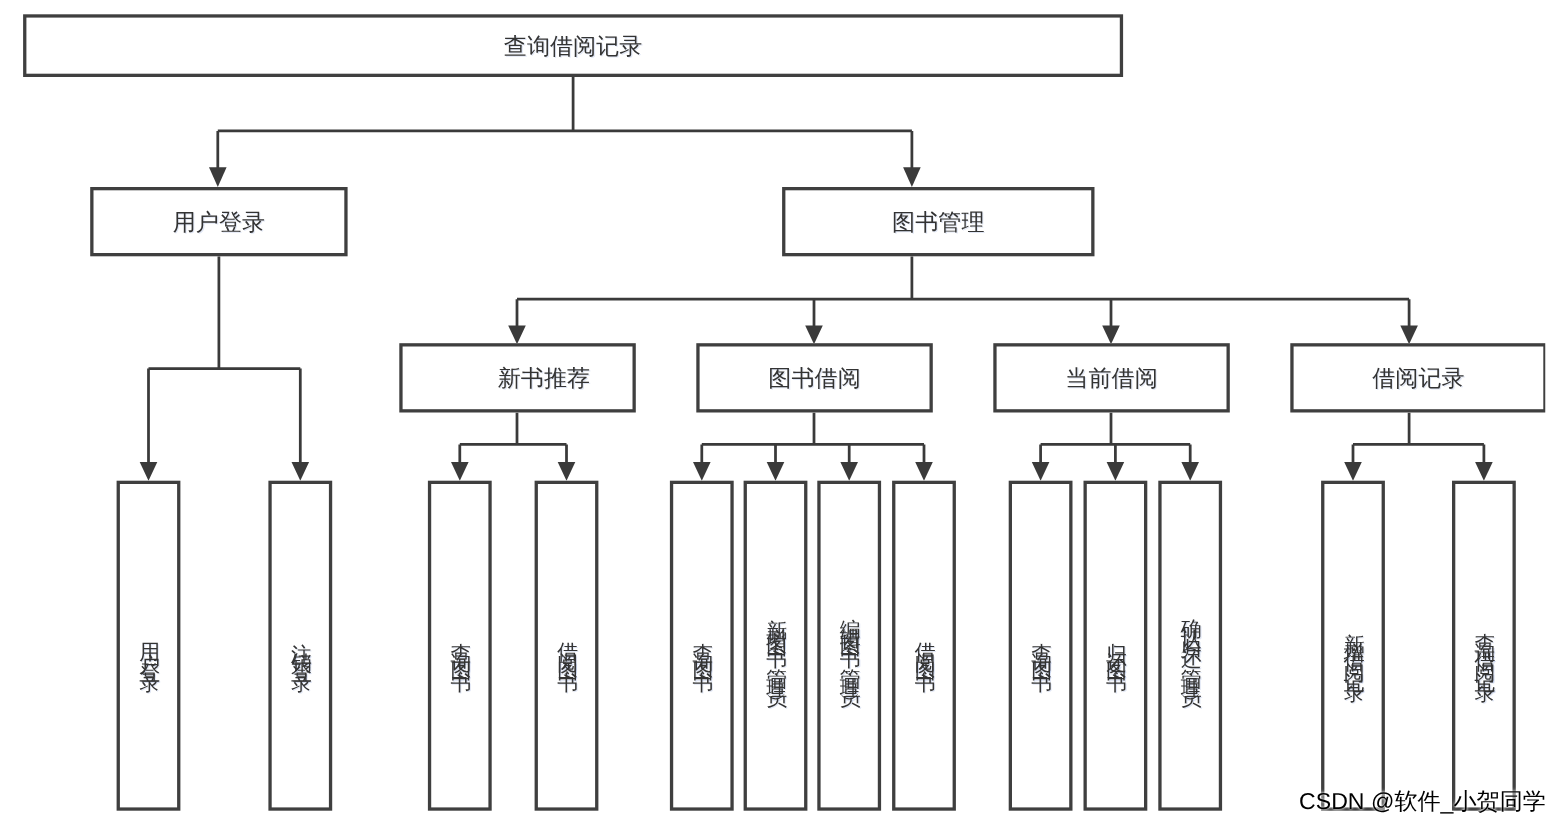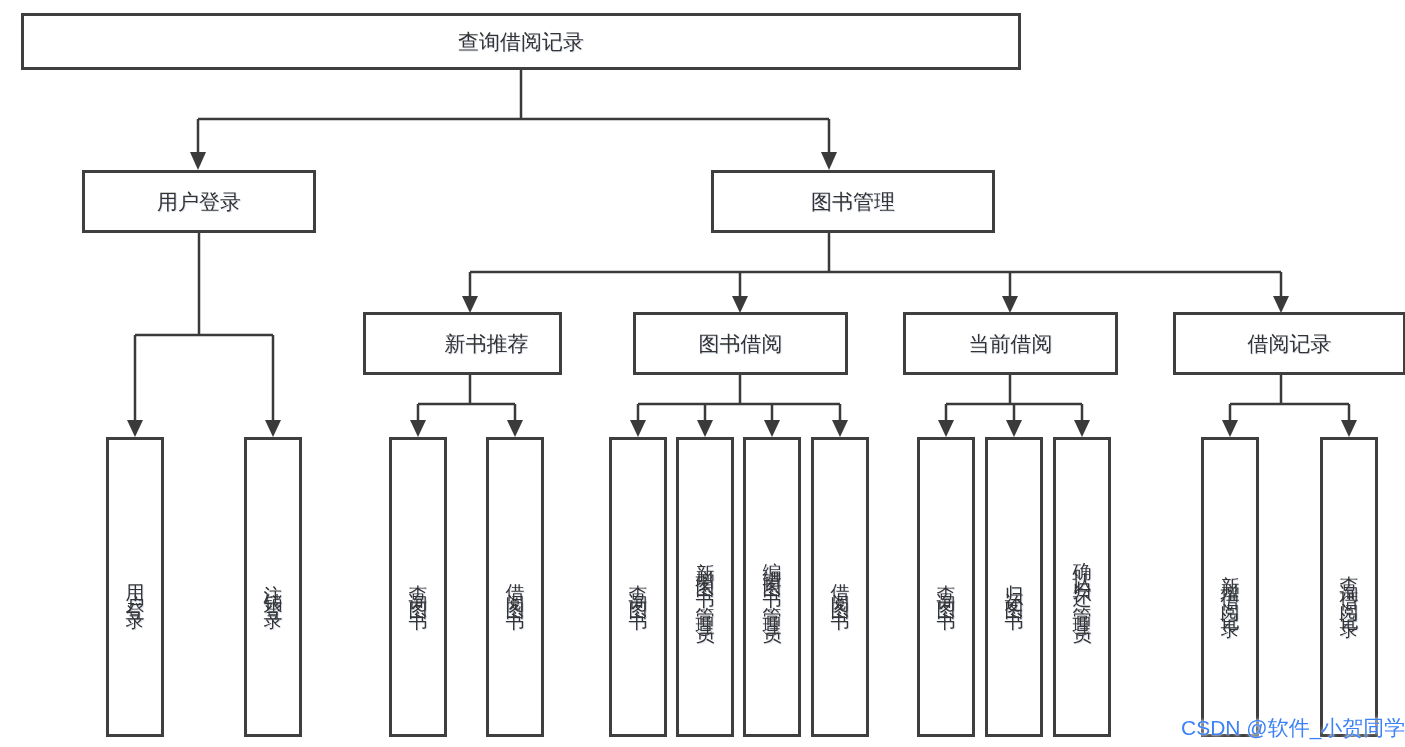--- a/index.html
+++ b/index.html
@@ -32,21 +32,21 @@
     text-orientation:mixed;
     font-size:19px;
     letter-spacing:9px;
     white-space:nowrap;
   }
   .watermark{
     position:absolute;
     left:1181px;top:714px;
     z-index:5;
     font-size:21px;
-    color:#3b82f6;
+    color:#000000;
     white-space:nowrap;
     text-shadow:0 0 2px #ffffff,0 0 4px #ffffff;
   }
 </style>
 </head>
 <body>
 
 <div class="stage">
 
   <svg class="wires" width="1405" height="747" viewBox="0 0 1405 747">
@@ -93,21 +93,21 @@
     <span class="lbl">查询借阅记录</span>
   </div>
 
   <div class="box" style="left:82px;top:170px;width:234px;height:63px;">
     <span class="lbl">用户登录</span>
   </div>
   <div class="box" style="left:711px;top:170px;width:284px;height:63px;">
     <span class="lbl">图书管理</span>
   </div>
 
-  <div class="box" style="left:363px;top:312px;width:199px;height:63px;padding-left:48px;">
+  <div class="box" style="left:363px;top:312px;width:215px;height:63px;padding-left:48px;">
     <span class="lbl">新书推荐</span>
   </div>
   <div class="box" style="left:633px;top:312px;width:215px;height:63px;">
     <span class="lbl">图书借阅</span>
   </div>
   <div class="box" style="left:903px;top:312px;width:215px;height:63px;">
     <span class="lbl">当前借阅</span>
   </div>
   <div class="box" style="left:1173px;top:312px;width:233px;height:63px;">
     <span class="lbl">借阅记录</span>

